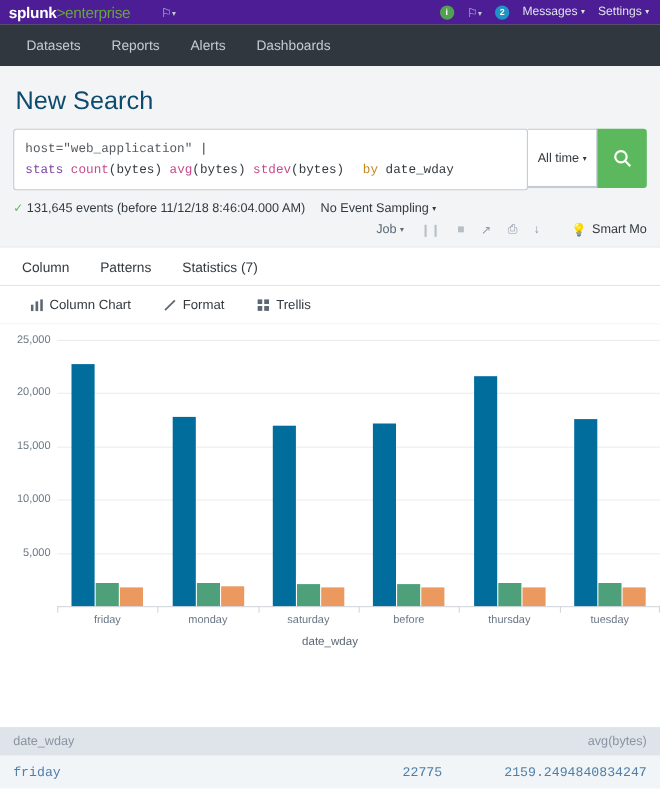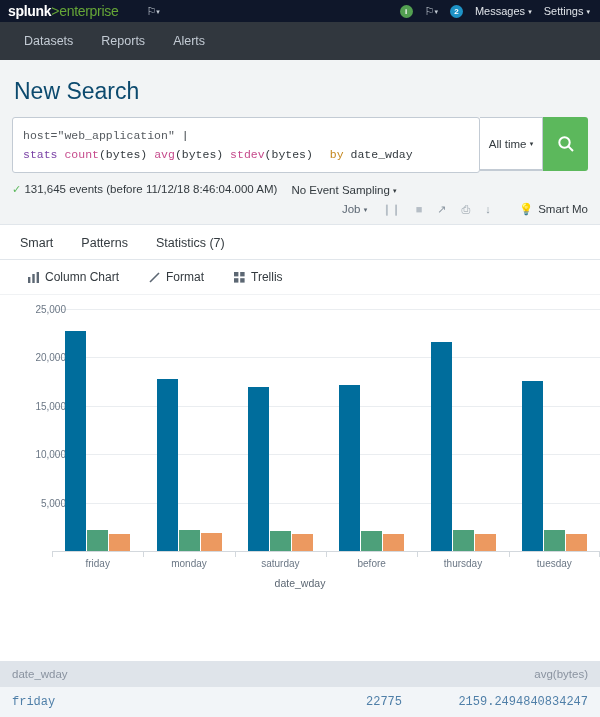--- a/index.html
+++ b/index.html
@@ -5,21 +5,21 @@
   * { box-sizing: border-box; margin: 0; padding: 0; }
   html, body {
     width: 600px; height: 717px;
     font-family: "Liberation Sans", sans-serif;
     background: #fff; overflow: hidden;
   }
   #app { position: relative; width: 600px; height: 717px; background:#fff; }
 
   
   .topbar {
-    height: 22px; background: #0f172a; display: flex; align-items: center;
+    height: 22px; background: #4c1d95; display: flex; align-items: center;
     padding: 0 8px; position: relative;
   }
   .logo { font-size: 14px; font-weight: bold; letter-spacing: -0.3px; white-space: nowrap; }
   .logo .w { color: #ffffff; }
   .logo .g { color: #65a637; font-weight: normal; }
   .topbar .flagicon { margin-left: 28px; color:#c3cbd4; font-size: 11px; }
   .top-right { margin-left:auto; display:flex; align-items:center; gap:12px; padding-right:2px;}
   .badge {
     width: 13px; height: 13px; border-radius: 50%;
     font-size: 8px; color: #fff; display: flex; align-items: center;
@@ -89,21 +89,21 @@
   .tab.active:after {
     content:""; position:absolute; left:10px; right:10px; bottom:-1px; height:3px; background:#0c7c84;
   }
 
   
   .vizbar { display:flex; align-items:flex-start; gap: 30px; background:#fff; padding: 10px 0 10px 28px; font-size: 12px; color: #333a3f; border-bottom:1px solid #f0f2f4;}
   .vizbtn { display:flex; align-items:center; gap:6px; white-space: nowrap; }
 
   
   .chartwrap { position: relative; background: #fff; height: 300px; }
-  .ytick { position: absolute; font-size: 10px; color: #6b7785; text-align: right; width: 66px; left: 0; transform: translateY(-50%); }
+  .ytick { position: absolute; font-size: 10px; color: #6b7785; text-align: right; width: 46px; left: 0; transform: translateY(-50%); }
   .gridline { position: absolute; left: 52px; right: 0; height: 1px; background: #eaedf0; }
   .axisline { position:absolute; left: 52px; right:0; height:1px; background:#d3d8dd; }
   .bar { position: absolute; bottom: 0; }
   .bar.c0 { background: #006d9c; }
   .bar.c1 { background: #4da07a; }
   .bar.c2 { background: #ec9960; }
   .xtick { position: absolute; font-size: 10px; color: #6b7785; text-align: center; transform: translateX(-50%); }
   .xsep { position:absolute; width:1px; background:#d3d8dd; }
   .xlabel { position:absolute; font-size: 10.5px; color: #5c6773; text-align:center; width:100%; }
 
@@ -136,20 +136,23 @@
 
   <div class="navbar">
     <div class="navitem">
         <span>Datasets</span>
       </div>
     <div class="navitem">
         <span>Reports</span>
       </div>
     <div class="navitem">
         <span>Alerts</span>
+      </div>
+    <div class="navitem">
+        <span>Dashboards</span>
       </div>
   </div>
 
   <div class="page">
     <div class="page-title">New Search</div>
 
     <div class="searchrow">
       <div class="searchbox">
         <div>
           <span class="tok-str">host="web_application" </span><span class="tok-pl">|</span>
@@ -187,21 +190,21 @@
       <span class="icon">⎙</span>
       <span class="icon">↓</span>
       <span class="smartmode">
         <span>💡</span>
           <span>Smart Mo</span>
       </span>
     </div>
   </div>
 
   <div class="tabsbar">
-    <div class="tab"><span>Smart</span></div>
+    <div class="tab"><span>Column</span></div>
     <div class="tab"><span>Patterns</span></div>
     <div class="tab"><span>Statistics (7)</span></div>
   </div>
 
   <div class="vizbar">
     <div class="vizbtn">
       <svg width="11" height="11" viewBox="0 0 11 11">
         <rect x="0" y="5" width="2.4" height="6" fill="#5c6773"></rect>
         <rect x="4.3" y="2" width="2.4" height="9" fill="#5c6773"></rect>
         <rect x="8.6" y="0" width="2.4" height="11" fill="#5c6773"></rect>

